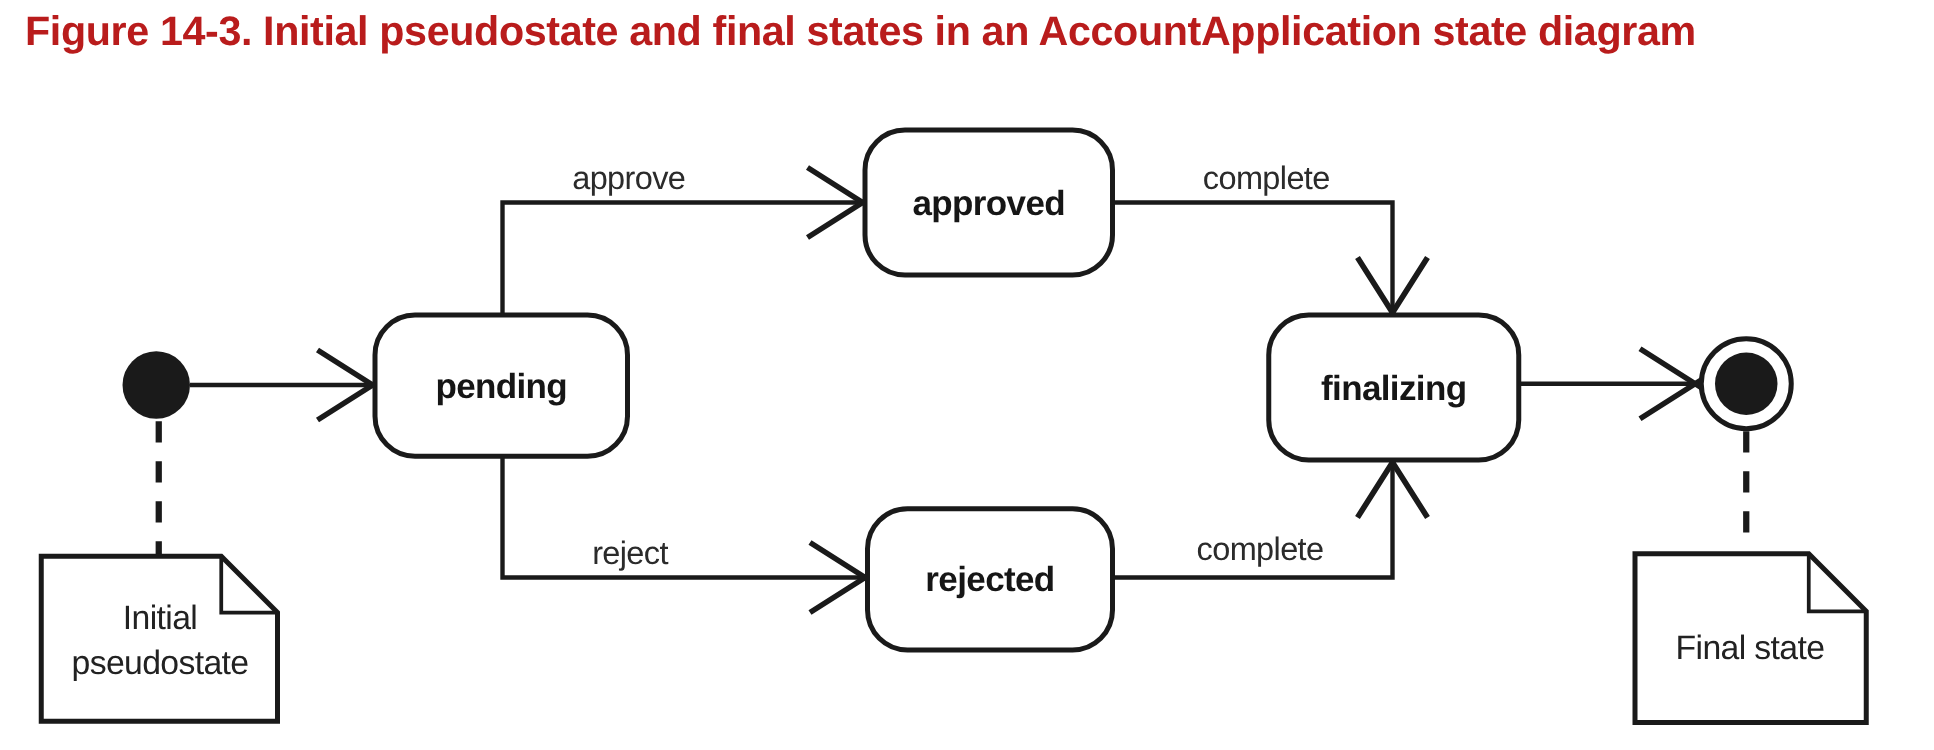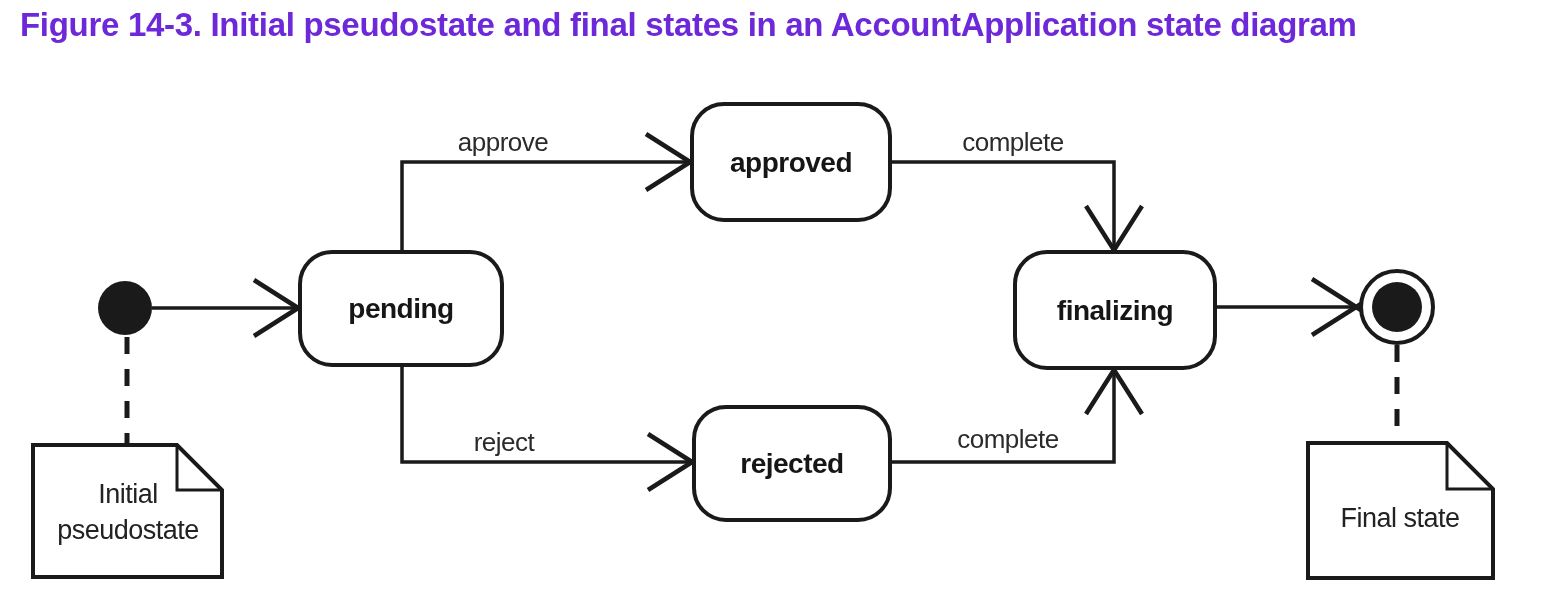--- a/index.html
+++ b/index.html
@@ -12,21 +12,21 @@
     overflow: hidden;
     position: relative;
   }
   .figure-title {
     position: absolute;
     left: 20px;
     top: 6px;
     margin: 0;
     font-size: 33px;
     font-weight: bold;
-    color: #6d28d9;
+    color: #b91c1c;
     letter-spacing: -0.3px;
     white-space: nowrap;
   }
   svg.diagram {
     position: absolute;
     left: 0;
     top: 0;
   }
   .shape {
     fill: #ffffff;

